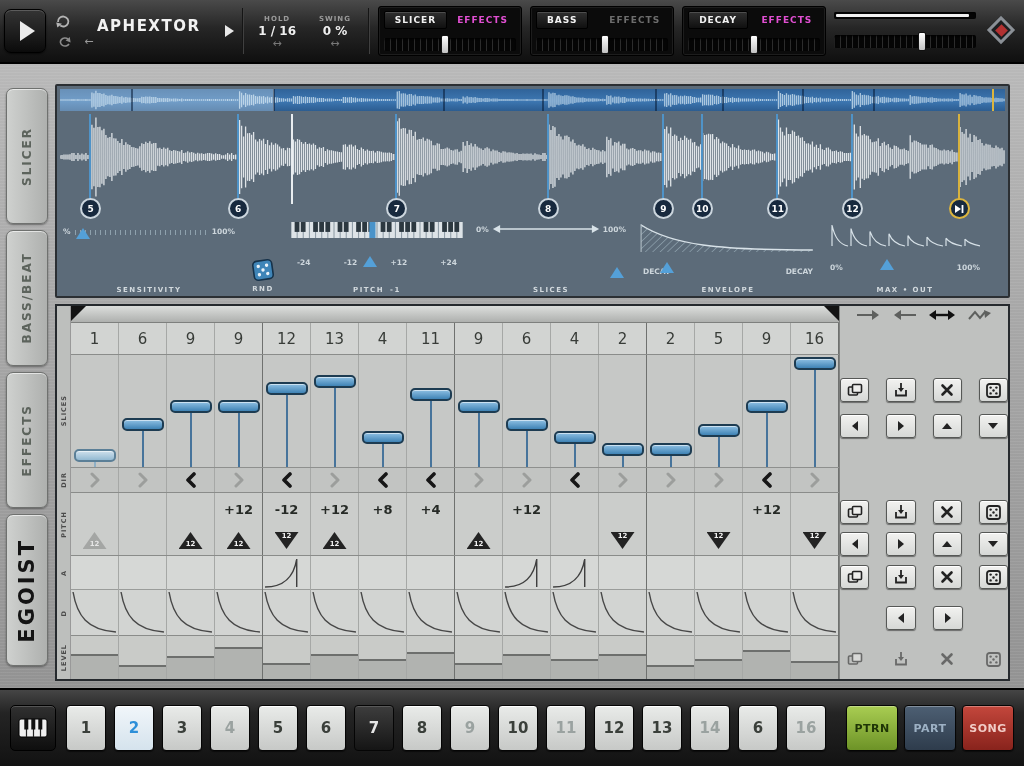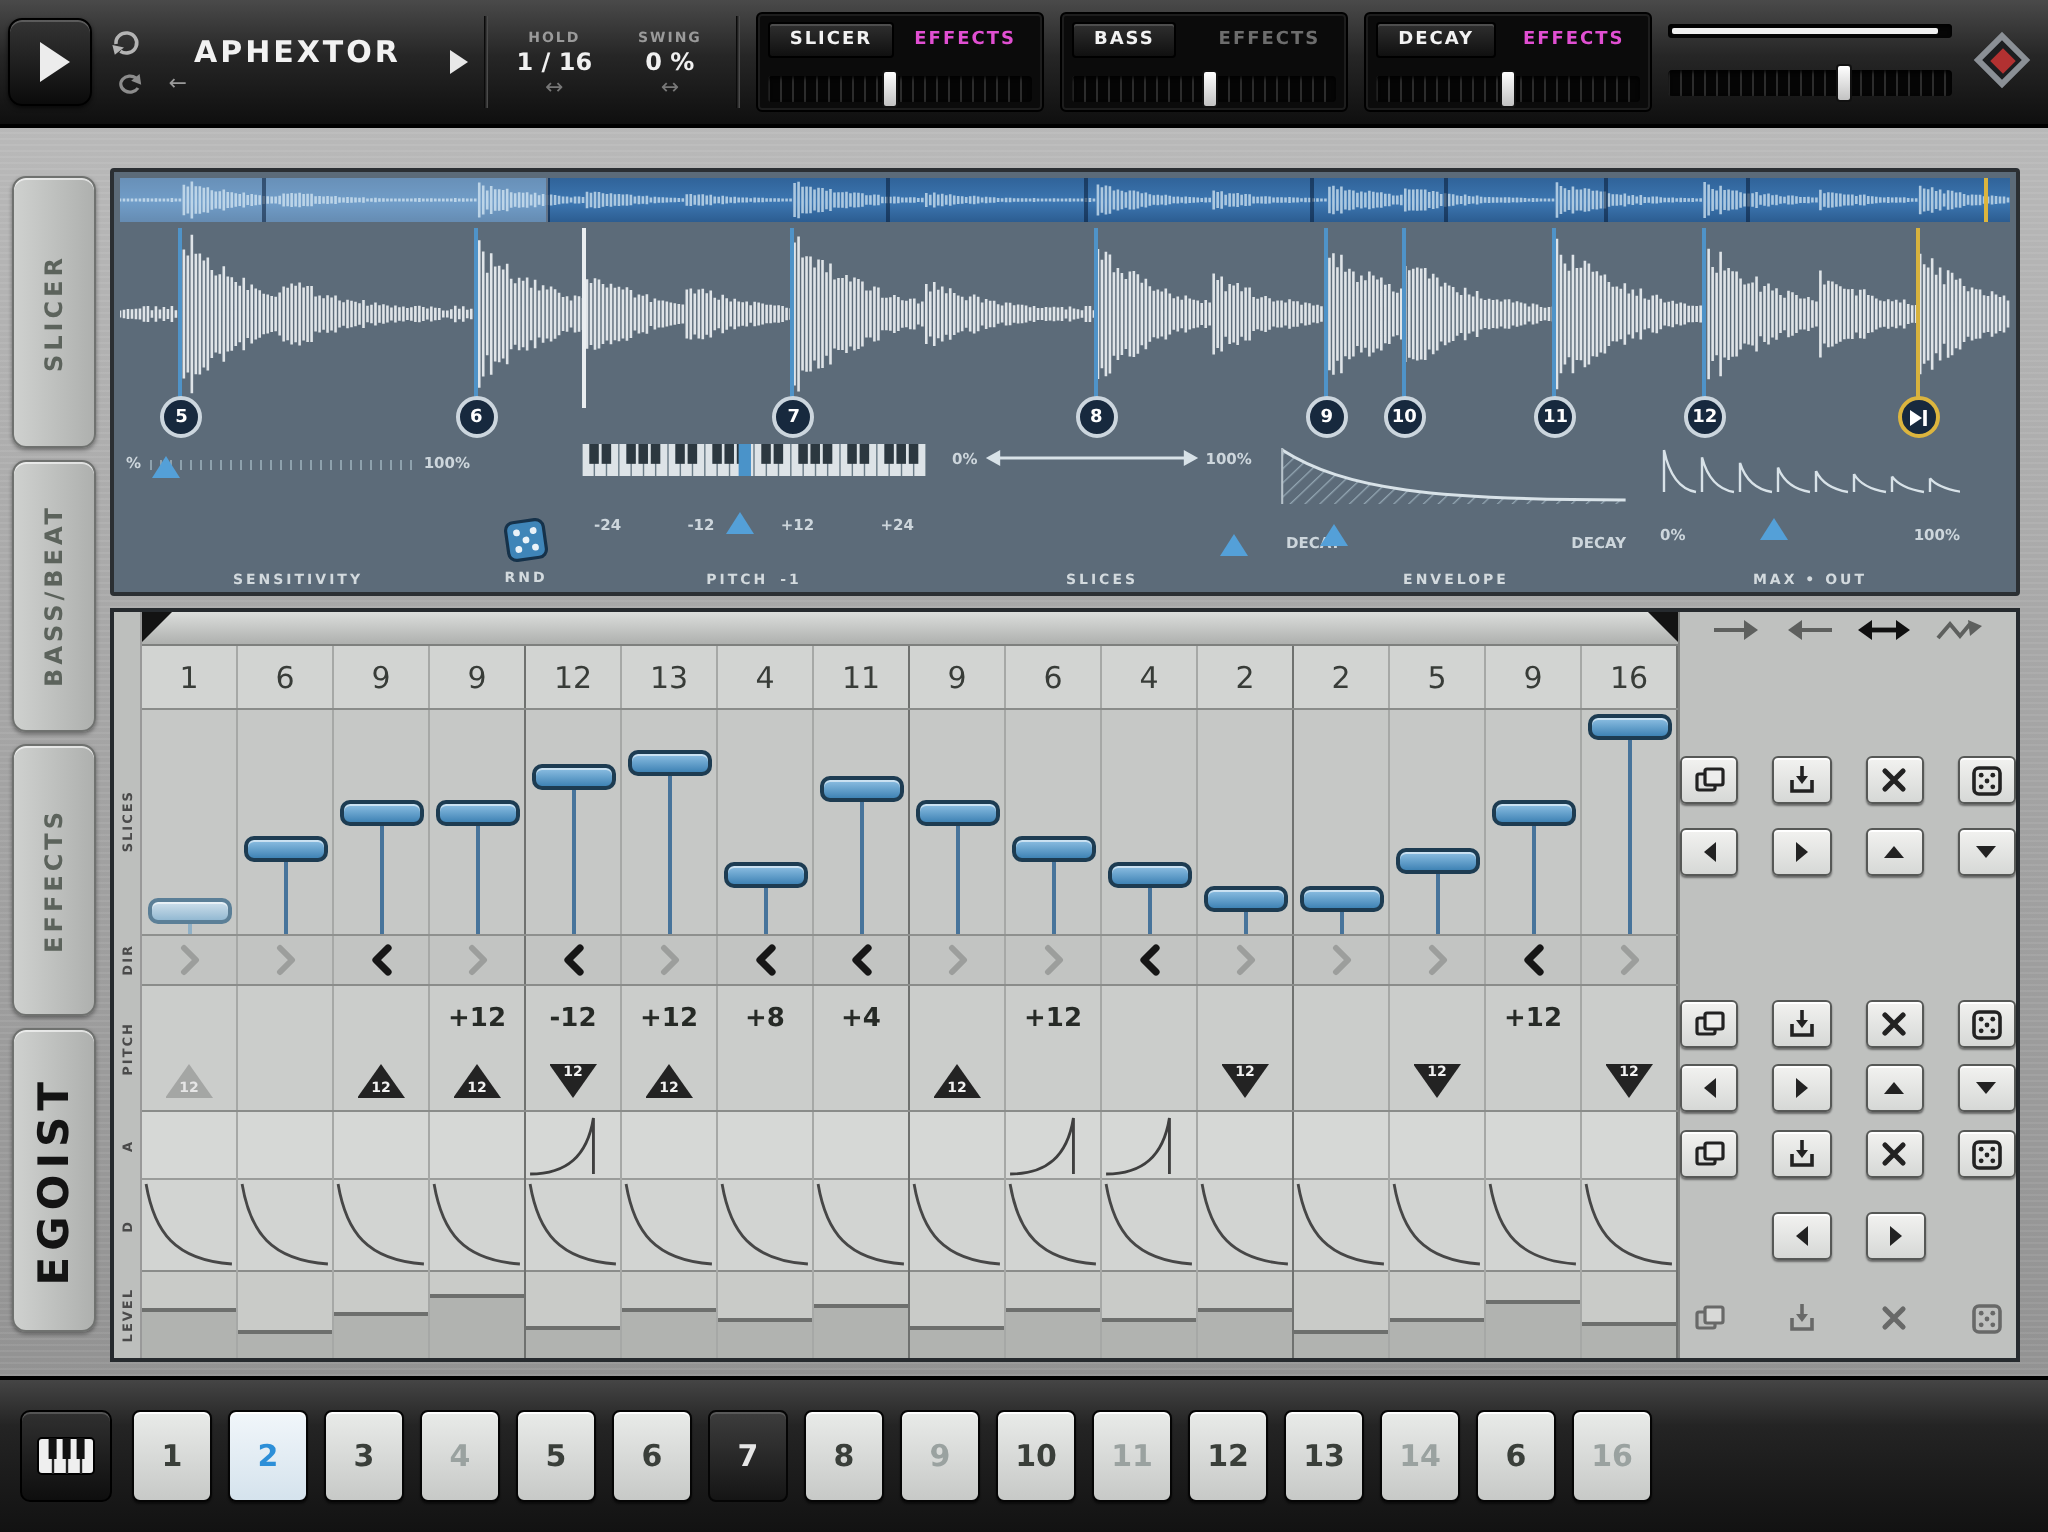--- a/index.html
+++ b/index.html
@@ -1143,13 +1143,18 @@
       <button class="pat filled">8</button>
       <button class="pat empty">9</button>
       <button class="pat filled">10</button>
       <button class="pat empty">11</button>
       <button class="pat filled">12</button>
       <button class="pat filled">13</button>
       <button class="pat empty">14</button>
       <button class="pat filled">6</button>
       <button class="pat empty">16</button>
     </div>
+  <div class="modes">
+    <button class="mode ptrn">PTRN</button>
+    <button class="mode part">PART</button>
+    <button class="mode song">SONG</button>
+  </div>
 </div>
 
 </body></html>

